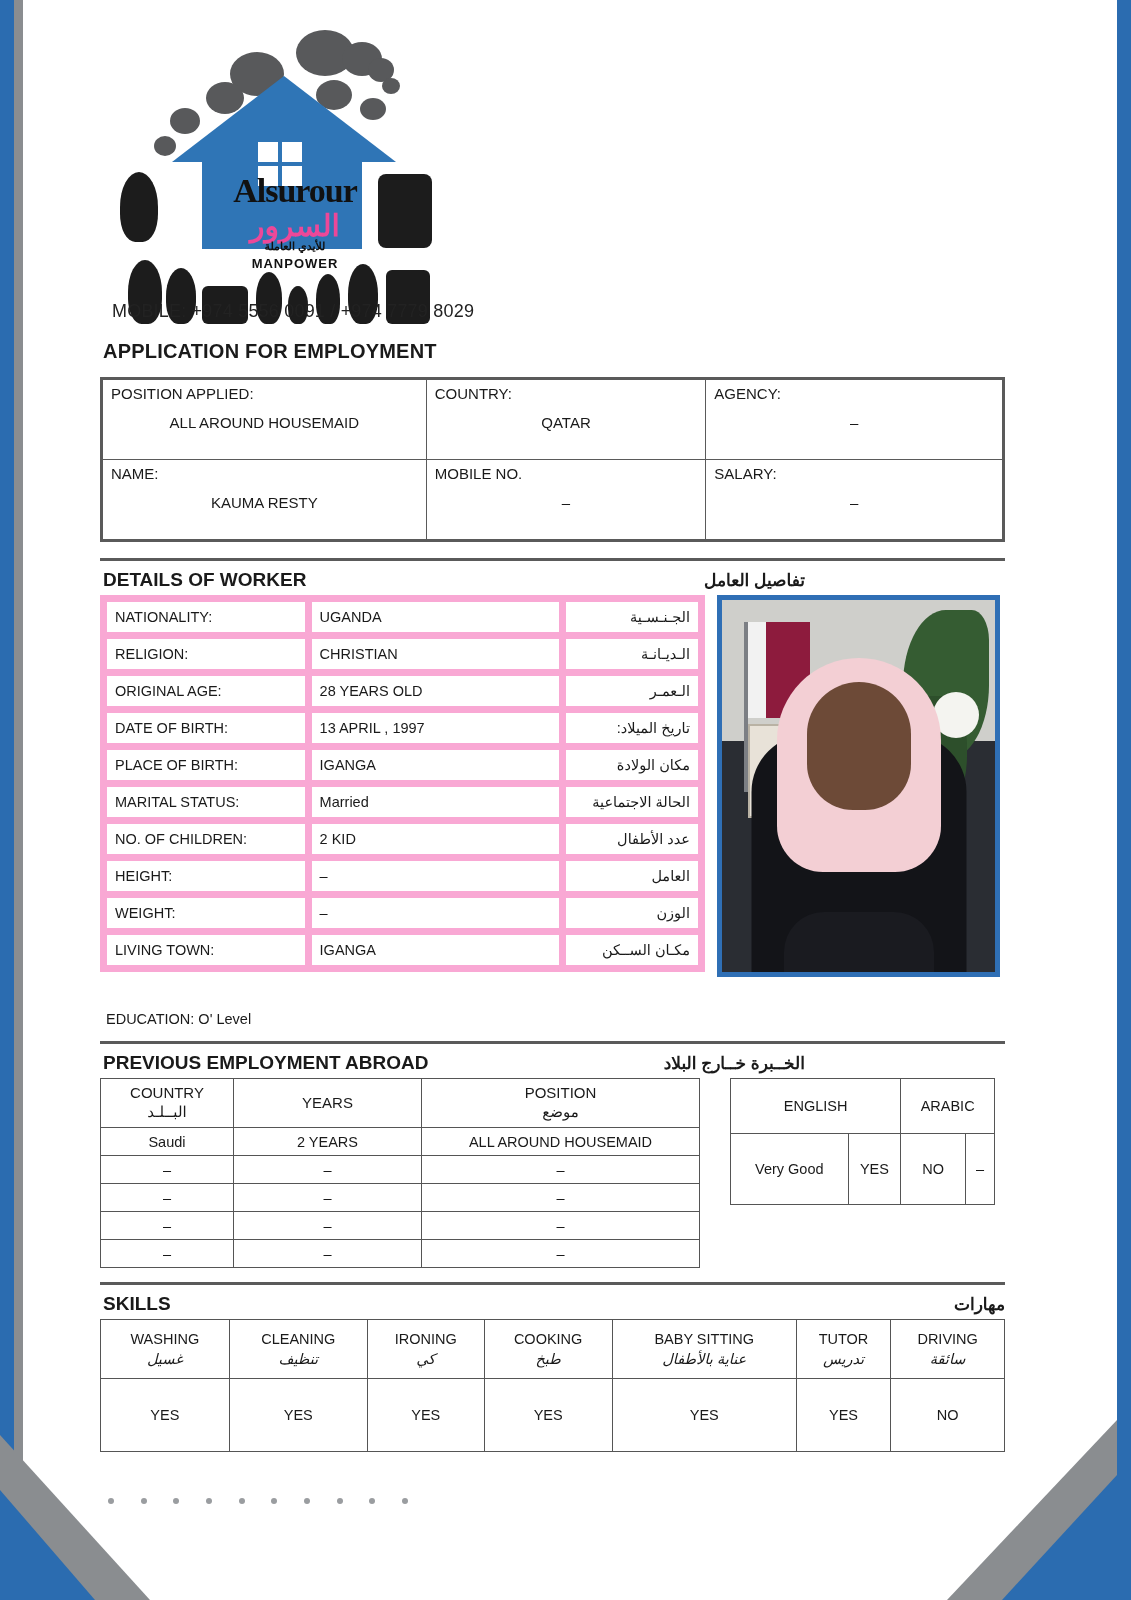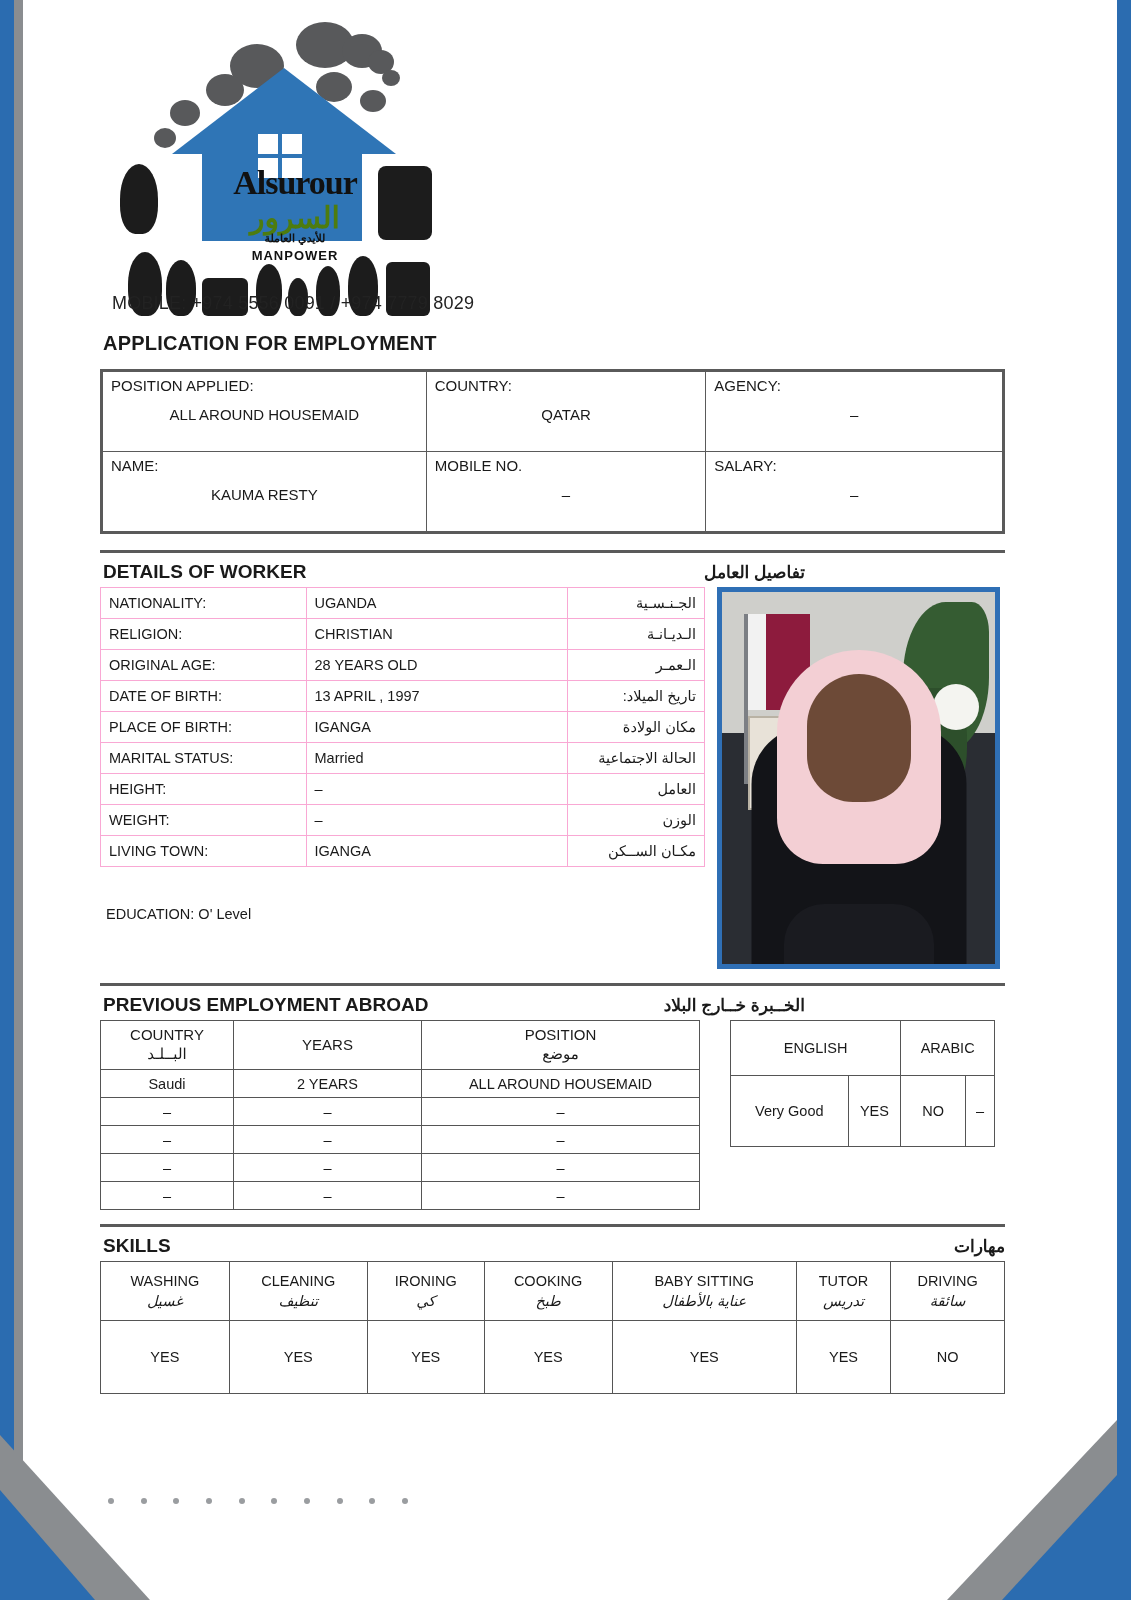--- a/index.html
+++ b/index.html
@@ -77,21 +77,21 @@
     width: 6px; height: 6px;
     border-radius: 50%;
     background: #9a9da0;
     display: block;
   }
 
   
   .content {
     position: absolute;
     left: 100px;
-    top: 8px;
+    top: 16px;
     width: 905px;
   }
 
   
   .logo-wrap {
     position: relative;
     height: 318px;
   }
   .logo-box {
     position: absolute;
@@ -142,21 +142,21 @@
     letter-spacing: -1px;
   }
   .logo-text-ar {
     position: absolute;
     left: 60px;
     top: 184px;
     width: 250px;
     text-align: center;
     font-size: 30px;
     font-weight: bold;
-    color: #4d7c0f;
+    color: #ec4899;
     direction: rtl;
   }
   .logo-sub-ar {
     position: absolute;
     left: 60px;
     top: 216px;
     width: 250px;
     text-align: center;
     font-size: 11px;
     font-weight: bold;
@@ -245,21 +245,21 @@
   .details-wrap {
     display: flex;
     gap: 12px;
     align-items: flex-start;
   }
   .details-table {
     width: 605px;
     border: 1px solid #555;
   }
   .details-table td {
-    border: 1px solid #f9a8d4;
+    border: 7px solid #f9a8d4;
     height: 30px;
     font-size: 14.5px;
     padding: 0 8px;
   }
   .details-table td.k { width: 200px; }
   .details-table td.v { width: 265px; }
   .details-table td.ar {
     width: 128px;
     text-align: right;
     direction: rtl;
@@ -477,20 +477,25 @@
           </tr>
           <tr>
             <td class="k">PLACE OF BIRTH:</td>
             <td class="v">IGANGA</td>
             <td class="ar">مكان الولادة</td>
           </tr>
           <tr>
             <td class="k">MARITAL STATUS:</td>
             <td class="v">Married</td>
             <td class="ar">الحالة الاجتماعية</td>
+          </tr>
+          <tr>
+            <td class="k">NO. OF CHILDREN:</td>
+            <td class="v">2 KID</td>
+            <td class="ar">عدد الأطفال</td>
           </tr>
           <tr>
             <td class="k">HEIGHT:</td>
             <td class="v">–</td>
             <td class="ar">العامل</td>
           </tr>
           <tr>
             <td class="k">WEIGHT:</td>
             <td class="v">–</td>
             <td class="ar">الوزن</td>

